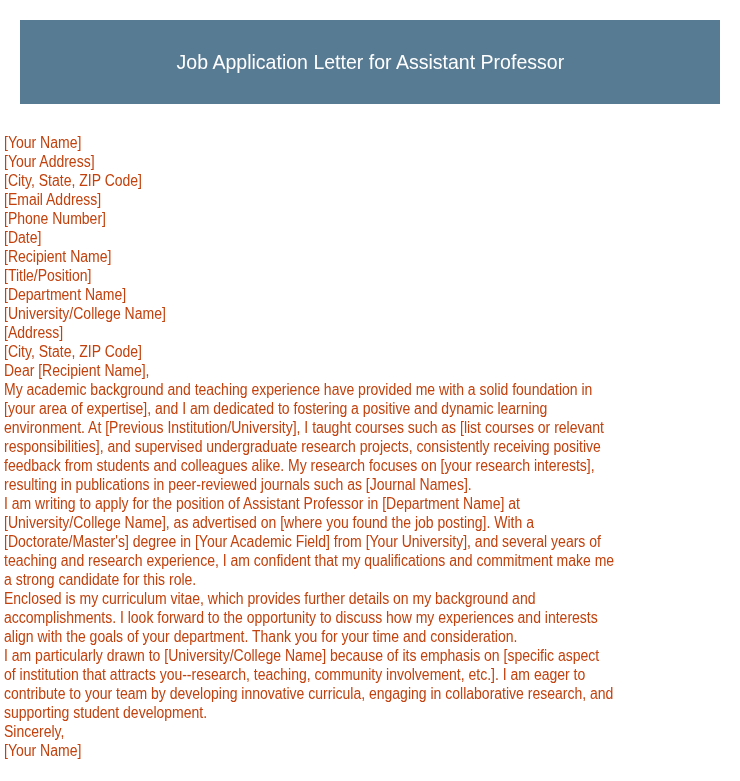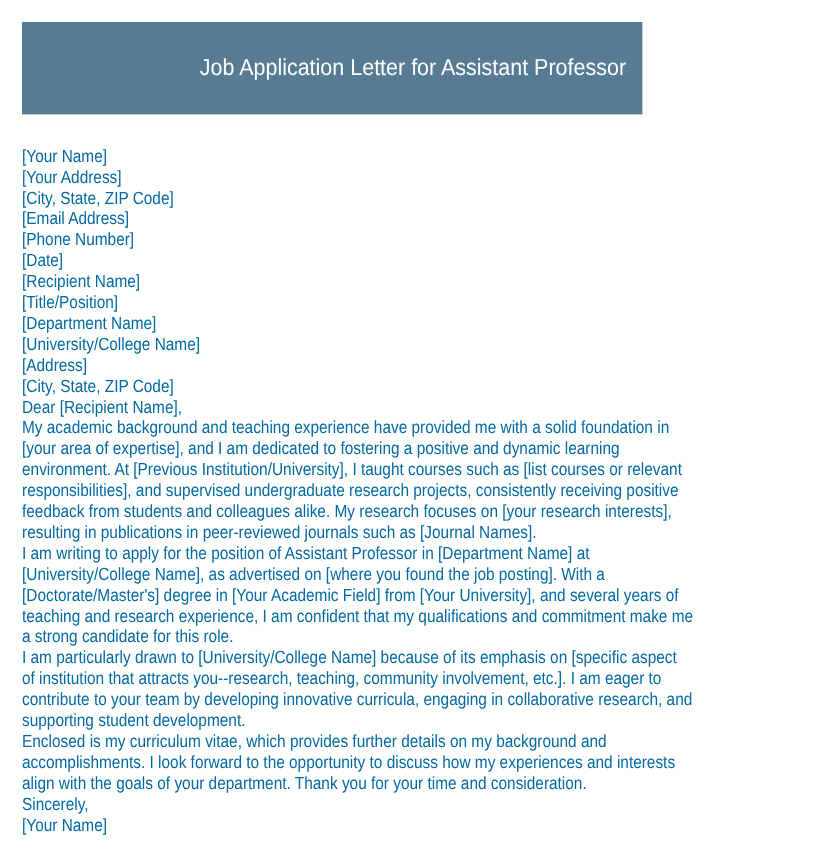--- a/index.html
+++ b/index.html
@@ -11,40 +11,40 @@
       width: 740px;
       height: 781px;
       position: relative;
       overflow: hidden;
       font-family: "Liberation Sans", sans-serif;
     }
     .header {
       position: absolute;
       left: 20px;
       top: 20px;
-      width: 564px;
+      width: 700px;
       height: 84px;
       background: #587b94;
       display: flex;
       align-items: center;
-      justify-content: flex-end;
+      justify-content: center;
     }
     .header-title {
       color: #ffffff;
       font-size: 21px;
       letter-spacing: 0px;
       transform: scaleX(0.93);
       white-space: nowrap;
     }
     .letter {
       position: absolute;
-      left: 20px;
+      left: 4px;
       top: 133px;
       width: 720px;
-      color: #0369a1;
+      color: #c2410c;
       font-size: 16px;
       line-height: 19px;
     }
     .line {
       display: block;
       height: 19px;
       white-space: nowrap;
       transform-origin: left center;
       transform: scaleX(0.875);
     }
@@ -86,27 +86,27 @@
 
   <div>
     <span class="line">I am writing to apply for the position of Assistant Professor in [Department Name] at</span>
     <span class="line">[University/College Name], as advertised on [where you found the job posting]. With a</span>
     <span class="line">[Doctorate/Master's] degree in [Your Academic Field] from [Your University], and several years of</span>
     <span class="line">teaching and research experience, I am confident that my qualifications and commitment make me</span>
     <span class="line">a strong candidate for this role.</span>
   </div>
 
   <div>
+    <span class="line">Enclosed is my curriculum vitae, which provides further details on my background and</span>
+    <span class="line">accomplishments. I look forward to the opportunity to discuss how my experiences and interests</span>
+    <span class="line">align with the goals of your department. Thank you for your time and consideration.</span>
+  </div>
+
+  <div>
     <span class="line">I am particularly drawn to [University/College Name] because of its emphasis on [specific aspect</span>
     <span class="line">of institution that attracts you--research, teaching, community involvement, etc.]. I am eager to</span>
     <span class="line">contribute to your team by developing innovative curricula, engaging in collaborative research, and</span>
     <span class="line">supporting student development.</span>
-  </div>
-
-  <div>
-    <span class="line">Enclosed is my curriculum vitae, which provides further details on my background and</span>
-    <span class="line">accomplishments. I look forward to the opportunity to discuss how my experiences and interests</span>
-    <span class="line">align with the goals of your department. Thank you for your time and consideration.</span>
   </div>
 
   <span class="line">Sincerely,</span>
   <span class="line">[Your Name]</span>
 </div>
 
 </body></html>

